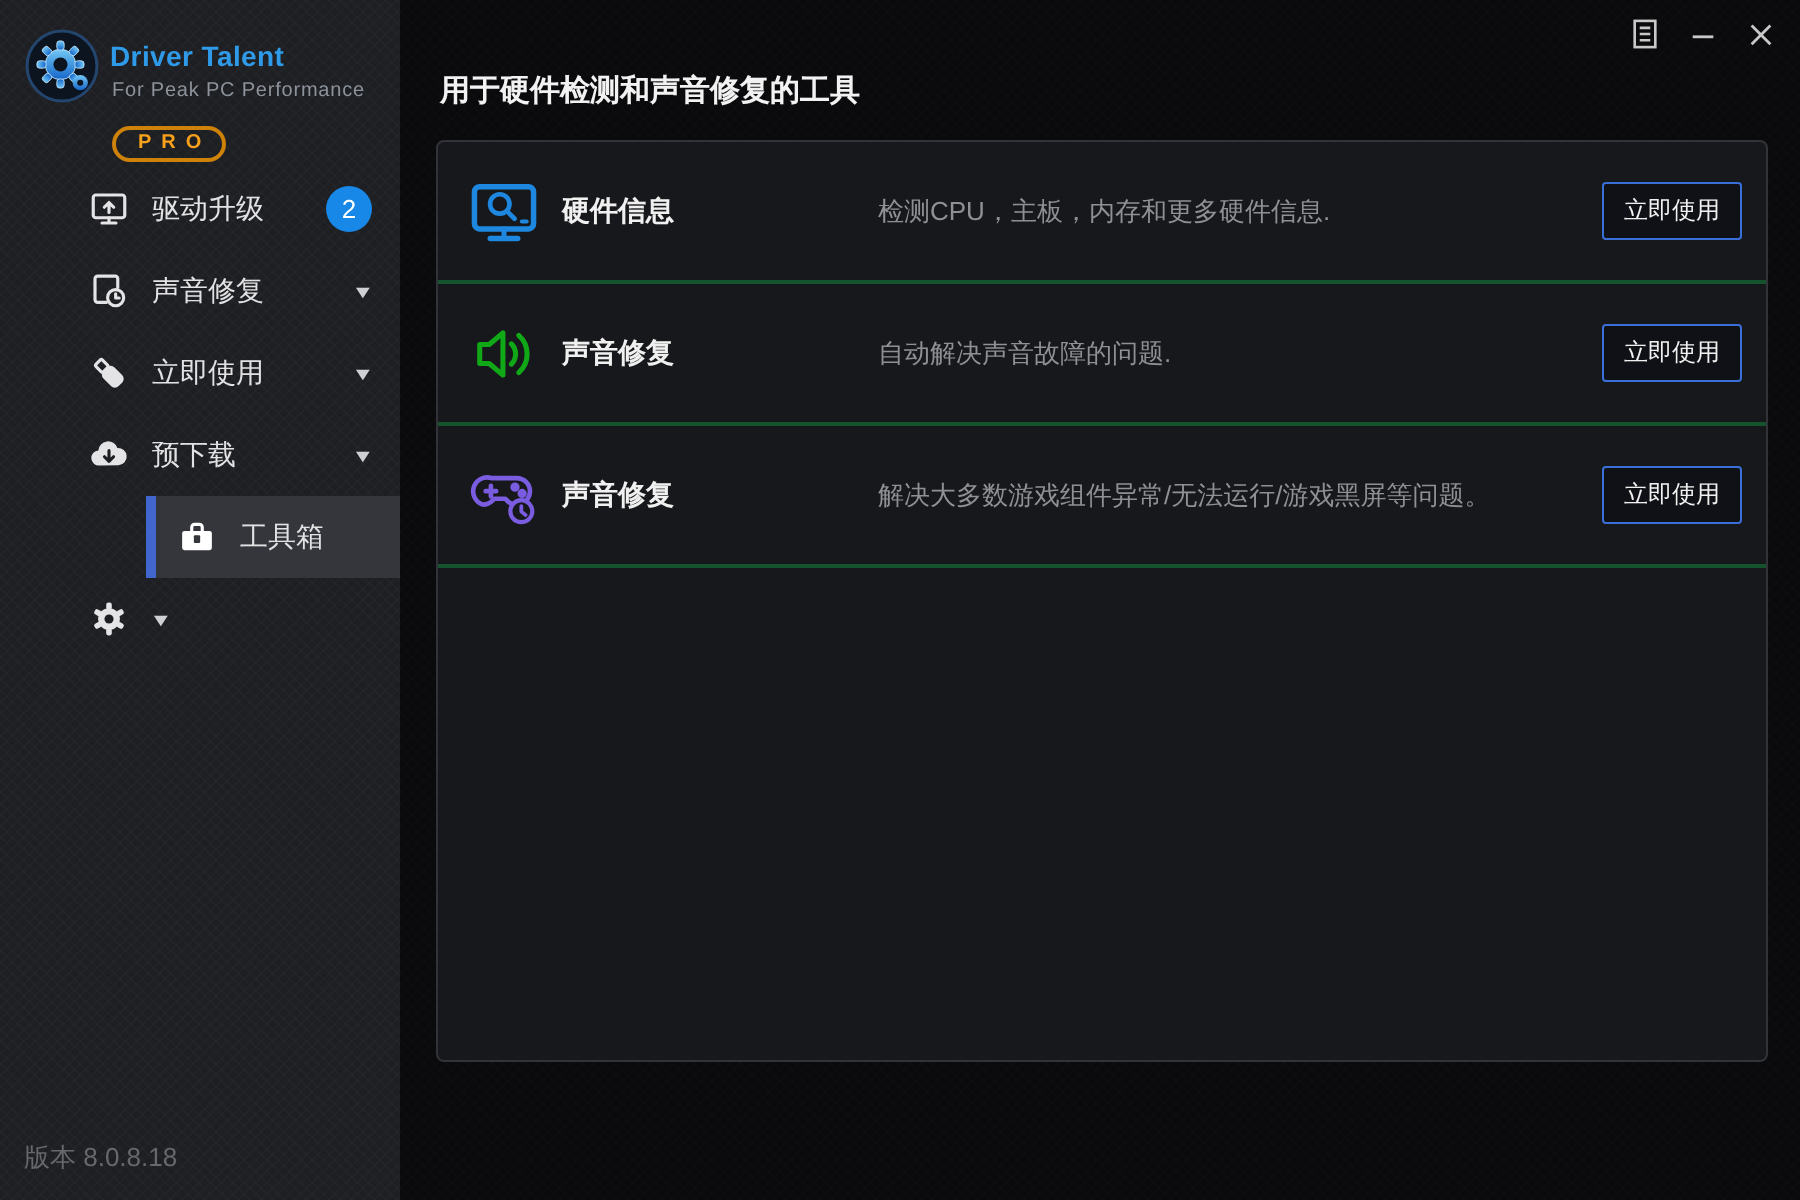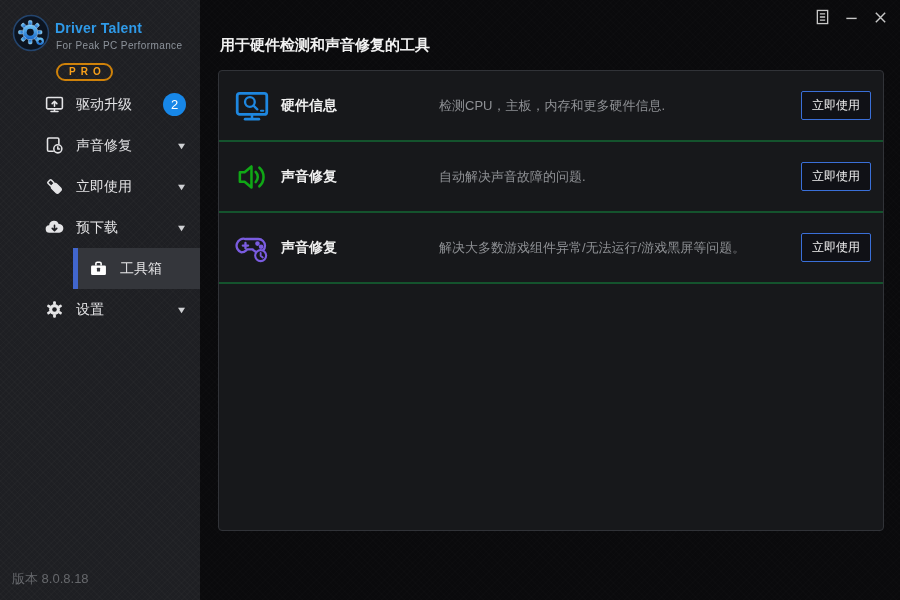--- a/index.html
+++ b/index.html
@@ -182,21 +182,20 @@
               <rect x="10.4" y="2.6" width="3.2" height="4" rx="1.2"></rect>
               <rect x="10.4" y="2.6" width="3.2" height="4" rx="1.2" transform="rotate(60 12 12)"></rect>
               <rect x="10.4" y="2.6" width="3.2" height="4" rx="1.2" transform="rotate(120 12 12)"></rect>
               <rect x="10.4" y="2.6" width="3.2" height="4" rx="1.2" transform="rotate(180 12 12)"></rect>
               <rect x="10.4" y="2.6" width="3.2" height="4" rx="1.2" transform="rotate(240 12 12)"></rect>
               <rect x="10.4" y="2.6" width="3.2" height="4" rx="1.2" transform="rotate(300 12 12)"></rect>
             </g>
             <circle cx="12" cy="12" r="2.6" fill="#1e1f23"></circle>
           </svg>
         </span>
-        <span class="mi-label">设置</span>
         <span class="mi-caret">▼</span>
       </div>
 
     </nav>
 
     <div class="version">版本 8.0.8.18</div>
   </aside>
 
   <main class="main">
 

